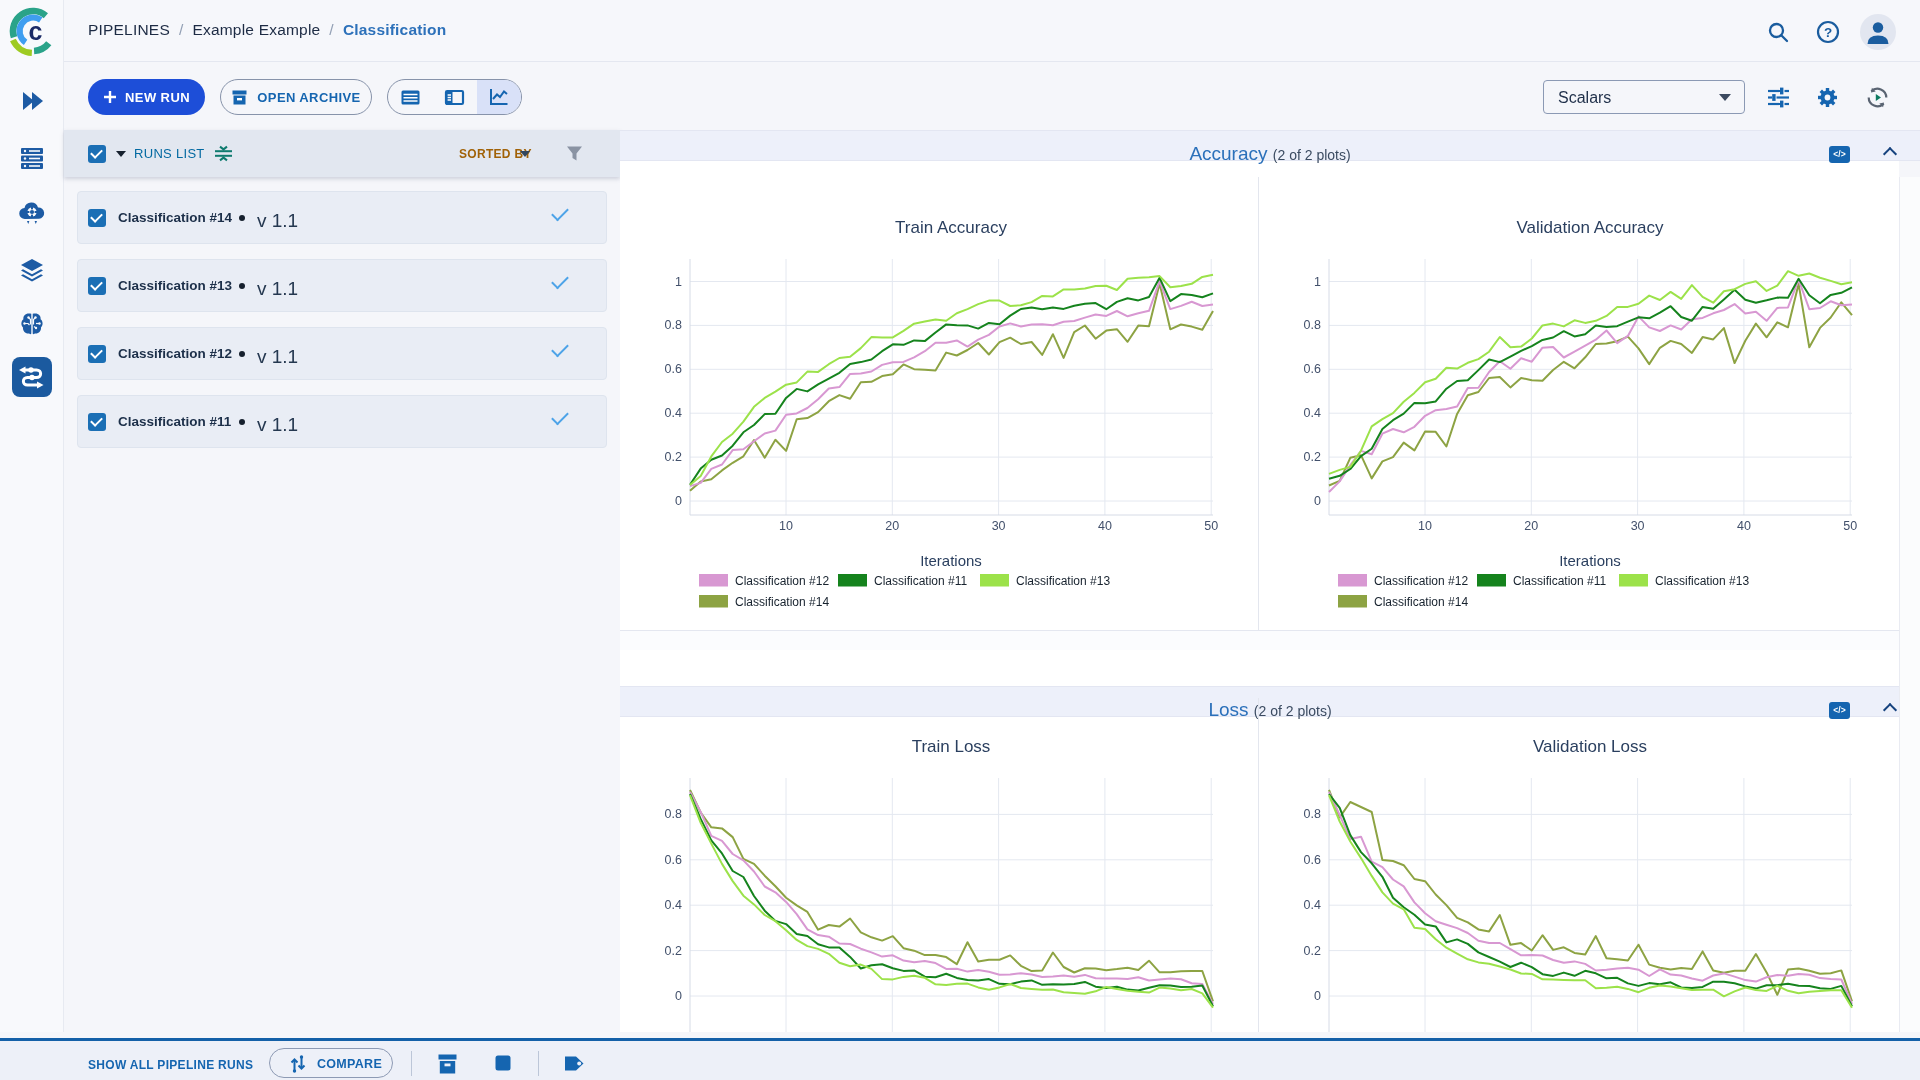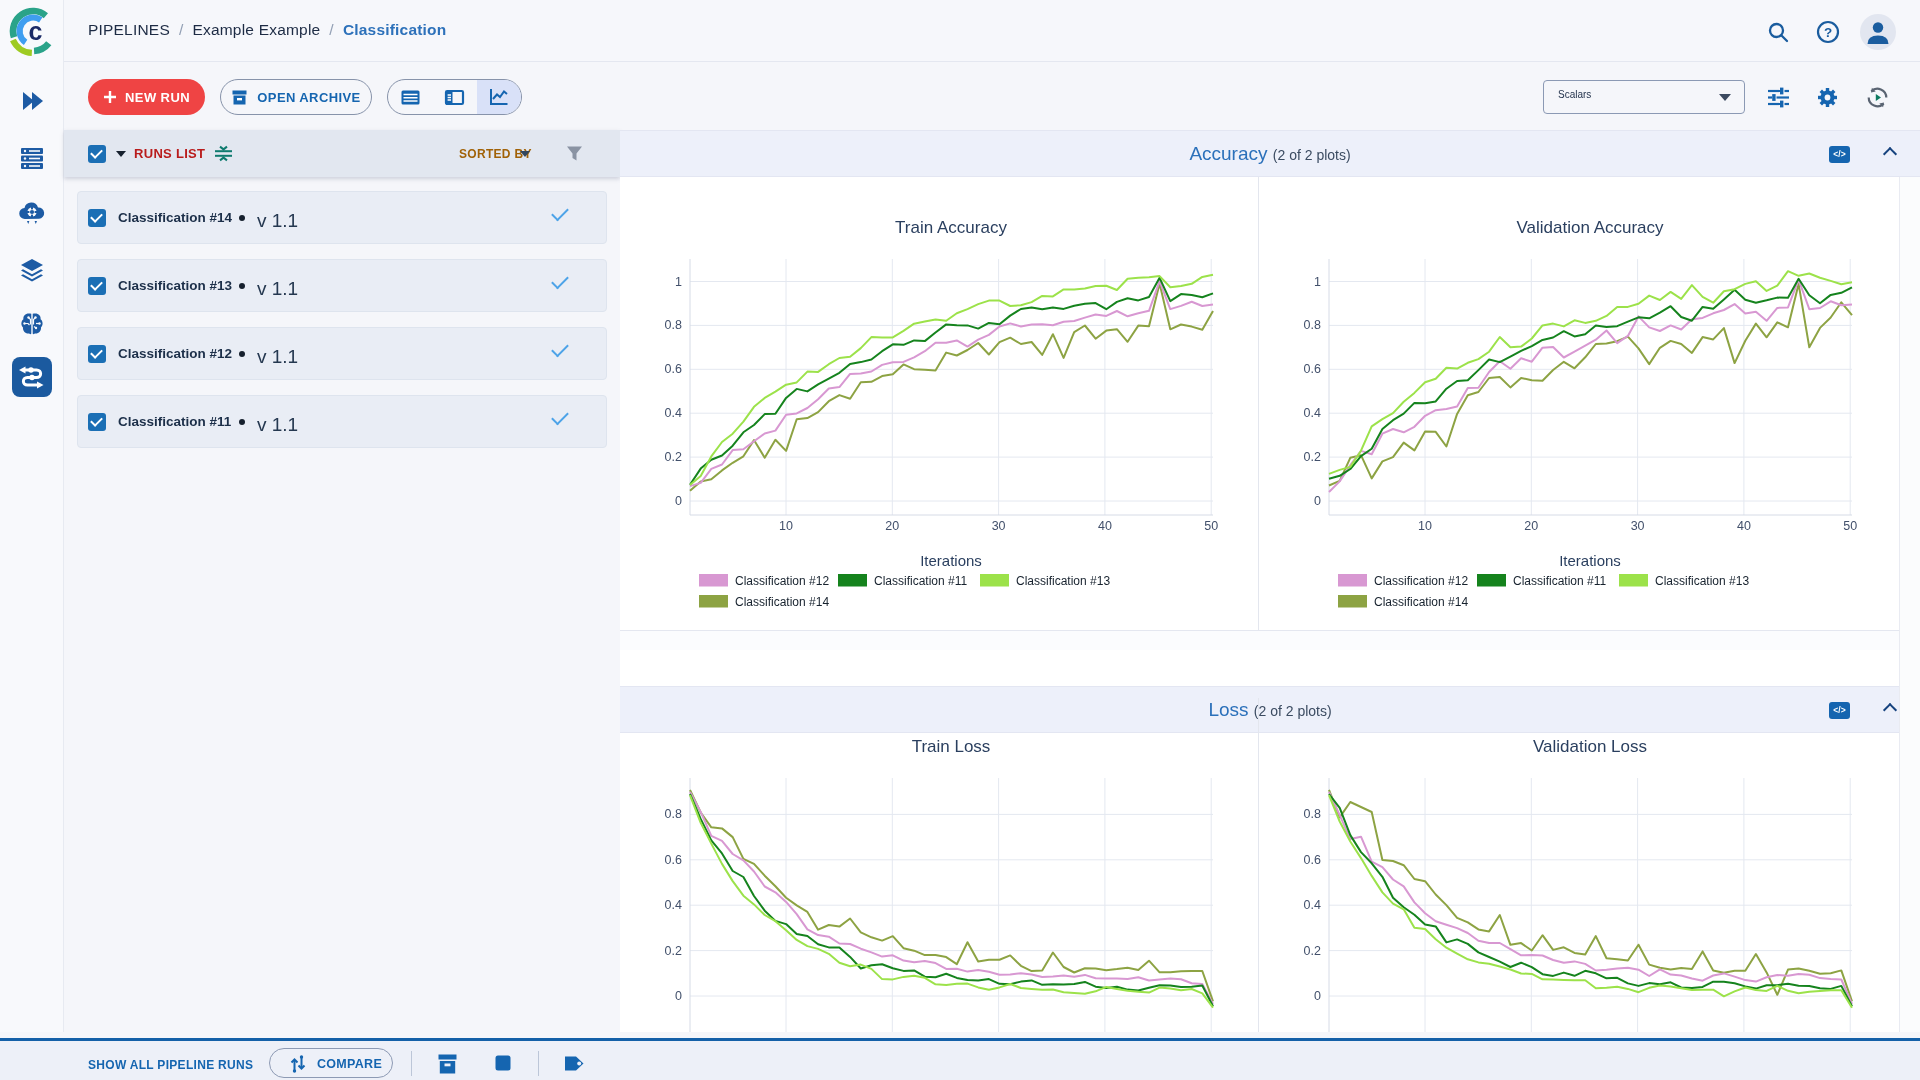--- a/index.html
+++ b/index.html
@@ -8,46 +8,46 @@
 #root { position:relative; width:1920px; height:1080px; }
 
 
 #topbar { left:64px; top:0; width:1856px; height:62px; background:#f6f7fb; border-bottom:1px solid #e4e7f0; }
 #sidebar { left:0; top:0; width:64px; height:1032px; background:#f8f9fc; border-right:1px solid #e7eaf1; }
 .crumbs { left:24px; top:21px; font-size:15.5px; color:#1d2b44; letter-spacing:.2px; }
 .crumbs .sep { color:#93a0b5; padding:0 9px; font-weight:400;}
 .crumbs .last { color:#2d71ba; font-weight:700; }
 
 
-#btn-newrun { left:88px; top:79px; width:117px; height:36px; border-radius:18px; background:#ef4444; color:#fff; font-size:13px; font-weight:700; letter-spacing:.4px; display:flex; align-items:center; justify-content:center; gap:8px;}
+#btn-newrun { left:88px; top:79px; width:117px; height:36px; border-radius:18px; background:#1d4ed8; color:#fff; font-size:13px; font-weight:700; letter-spacing:.4px; display:flex; align-items:center; justify-content:center; gap:8px;}
 #btn-archive { left:220px; top:79px; width:152px; height:36px; border-radius:18px; border:1px solid #8793aa; color:#1565b0; font-size:13px; font-weight:700; letter-spacing:.4px; display:flex; align-items:center; justify-content:center; gap:9px;}
 #toggle { left:387px; top:79px; width:135px; height:36px; border-radius:18px; border:1px solid #8793aa; overflow:hidden; display:flex; }
 #toggle .seg { width:45px; height:100%; display:flex; align-items:center; justify-content:center; }
 #toggle .seg.active { background:#d9e1f8; }
 #scalars { left:1543px; top:80px; width:202px; height:34px; border:1px solid #8b99b4; border-radius:4px; }
-#scalars .txt { position:absolute; left:14px; top:8px; font-size:10px; color:#1f2f49; }
+#scalars .txt { position:absolute; left:14px; top:8px; font-size:16px; color:#1f2f49; }
 #scalars .car { position:absolute; right:13px; top:13px; width:0; height:0; border-left:6px solid transparent; border-right:6px solid transparent; border-top:7px solid #3c4a60; }
 
 
 #runshead { left:64px; top:130px; width:556px; height:47px; background:#e2e7f0; box-shadow:0 2px 4px rgba(90,100,130,.25); }
-#runshead .title { position:absolute; left:70px; top:16px; font-size:13px; font-weight:700; color:#b91c1c; letter-spacing:.3px; }
+#runshead .title { position:absolute; left:70px; top:16px; font-size:13px; font-weight:400; color:#0369a1; letter-spacing:.3px; }
 #runshead .sorted { position:absolute; left:379px; top:17px; font-size:12px; font-weight:700; color:#a16207; letter-spacing:.3px;margin-left:16px; }
 .cb { width:18px; height:18px; background:#1b6fb5; border-radius:3px; position:absolute; }
 .cb:after { content:""; position:absolute; left:3.2px; top:4.2px; width:9px; height:5px; border-left:2.2px solid #fff; border-bottom:2.2px solid #fff; transform:rotate(-45deg); }
 .runcard { left:77px; width:530px; height:53px; background:#e9edf5; border:1px solid #dee4ee; border-radius:4px; }
 .runcard .nm { position:absolute; left:40px; top:18px; font-size:13.5px; font-weight:700; color:#1c2f49; }
 .runcard .dot { position:absolute; top:23px; width:6px; height:6px; border-radius:50%; background:#16202e; }
 .runcard .ver { position:absolute; top:18px; font-size:19px; color:#253850;text-align:right; }
 .runcard .chk { position:absolute; left:474px; top:16px; width:16px; height:9px; border-left:2.2px solid #4da3e8; border-bottom:2.2px solid #4da3e8; transform:rotate(-45deg); }
 .runcard .cbx { left:10px; top:17px; }
 
 
 #plots { left:620px; top:130px; width:1279px; height:902px; background:#fff; }
 #rstrip { left:1899px; top:177px; width:21px; height:855px; background:#fbfcfd; border-left:1px solid #e9ebf2; }
-.sechead { left:620px; width:1300px; height:47px; background:#edf0fa; border-top:1px solid #e3e6f2; border-bottom:1px solid #e3e6f2; }
+.sechead { left:620px; width:1300px; height:31px; background:#edf0fa; border-top:1px solid #e3e6f2; border-bottom:1px solid #e3e6f2; }
 .sechead .t1 { font-weight:500; font-size:19px; color:#2b70ba; }
 .sechead .t2 { font-size:14px; color:#3b4b61; }
 .sechead .tw { position:absolute; top:12px; width:100%; text-align:center; }
 .codeico { position:absolute; left:1209px; top:15px; width:21px; height:17px; background:#1565b0; border-radius:3px; color:#fff; font-size:8.5px; font-weight:700; text-align:center; line-height:17px; }
 .careup { position:absolute; left:1265px; top:18px; width:10px; height:10px; border-left:2.5px solid #16437e; border-top:2.5px solid #16437e; transform:rotate(45deg); }
 .vdiv { left:1258px; width:1px; background:#e3e6ee; }
 #gap1 { left:620px; top:630px; width:1279px; height:20px; background:#fbfcfe; border-top:1px solid #e4e7f0; }
 
 
 #footer { left:0; top:1032px; width:1920px; height:48px; background:#edf0f8; border-top:3px solid #1460a8;margin-top:6px; }

